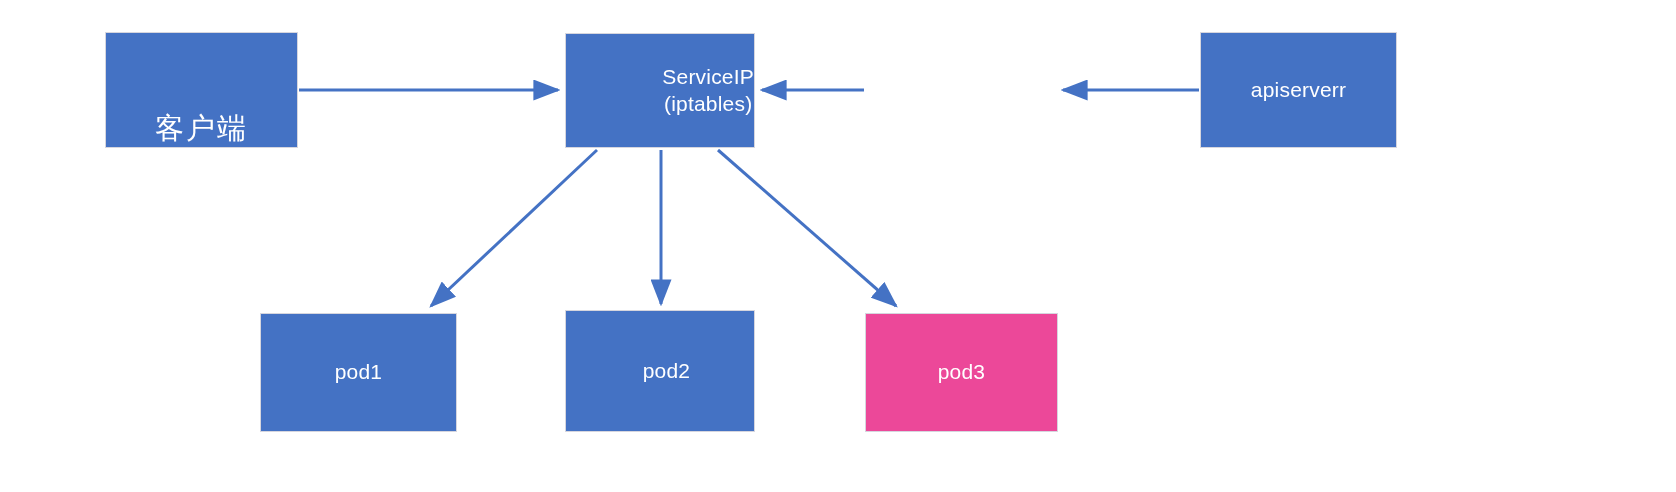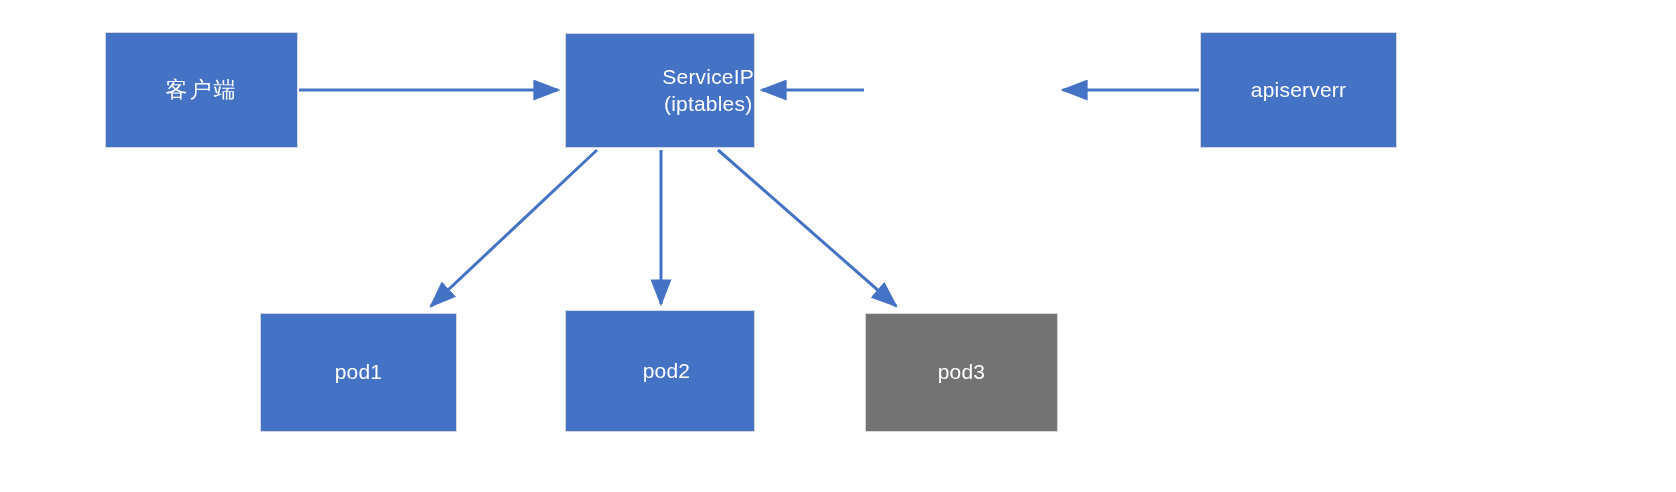--- a/index.html
+++ b/index.html
@@ -28,22 +28,23 @@
     text-align: center;
     color: #ffffff;
     font-size: 21px;
     line-height: 1.28;
     letter-spacing: 0.2px;
     font-weight: 400;
     white-space: pre-line;
     user-select: none;
   }
   .node.cjk {
-    font-size: 22px;
+    font-size: 29px;
     letter-spacing: 2px;
+    align-items: flex-end;
   }
   .edges {
     position: absolute;
     left: 0;
     top: 0;
     width: 1676px;
     height: 492px;
     pointer-events: none;
   }
 </style>
@@ -73,15 +74,15 @@
   <div class="node" style="left: 565px; top: 33px; width: 190px; height: 115px; background: rgb(68, 114, 196); border-color: rgb(214, 214, 222); color: rgb(255, 255, 255); justify-content: flex-end;"><span>ServiceIP
 (iptables)</span></div>
 
 
   <div class="node" style="left: 1200px; top: 32px; width: 197px; height: 116px; background: rgb(68, 114, 196); border-color: rgb(214, 214, 222); color: rgb(255, 255, 255);"><span>apiserverr</span></div>
 
   <div class="node" style="left: 260px; top: 313px; width: 197px; height: 119px; background: rgb(68, 114, 196); border-color: rgb(214, 214, 222); color: rgb(255, 255, 255);"><span>pod1</span></div>
 
   <div class="node" style="left: 565px; top: 310px; width: 190px; height: 122px; background: rgb(68, 114, 196); border-color: rgb(214, 214, 222); color: rgb(255, 255, 255); padding-left: 13px;"><span>pod2</span></div>
 
-  <div class="node" style="left: 865px; top: 313px; width: 193px; height: 119px; background: #737373; border-color: rgb(214, 214, 222); color: rgb(255, 255, 255);"><span>pod3</span></div>
+  <div class="node" style="left: 865px; top: 313px; width: 193px; height: 119px; background: #ec4899; border-color: rgb(214, 214, 222); color: rgb(255, 255, 255);"><span>pod3</span></div>
 
 </div>
 
 </body></html>

